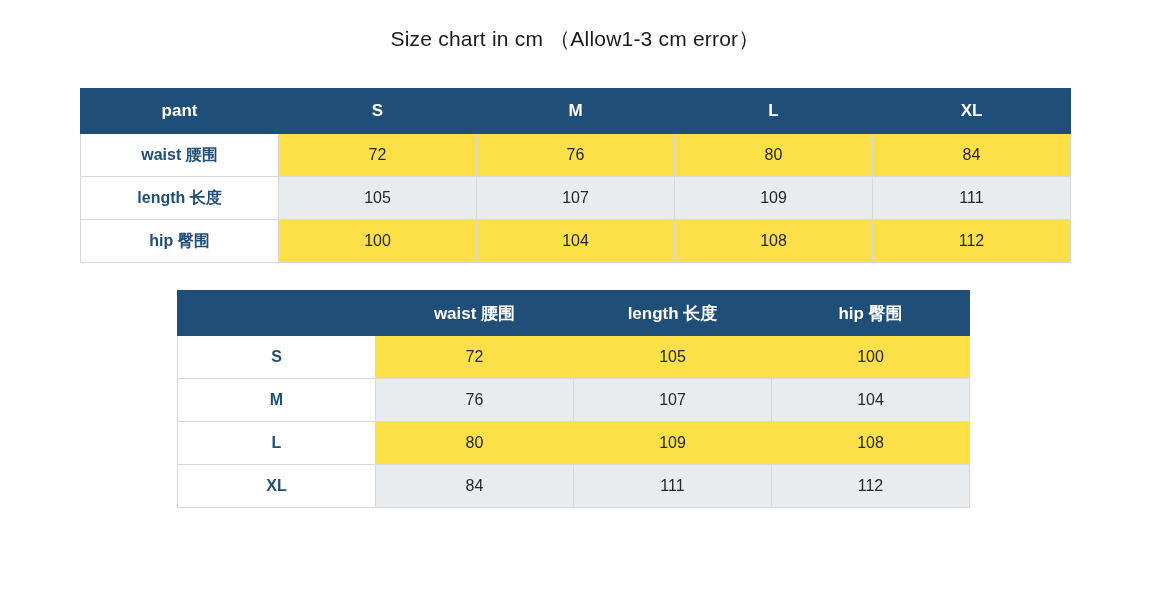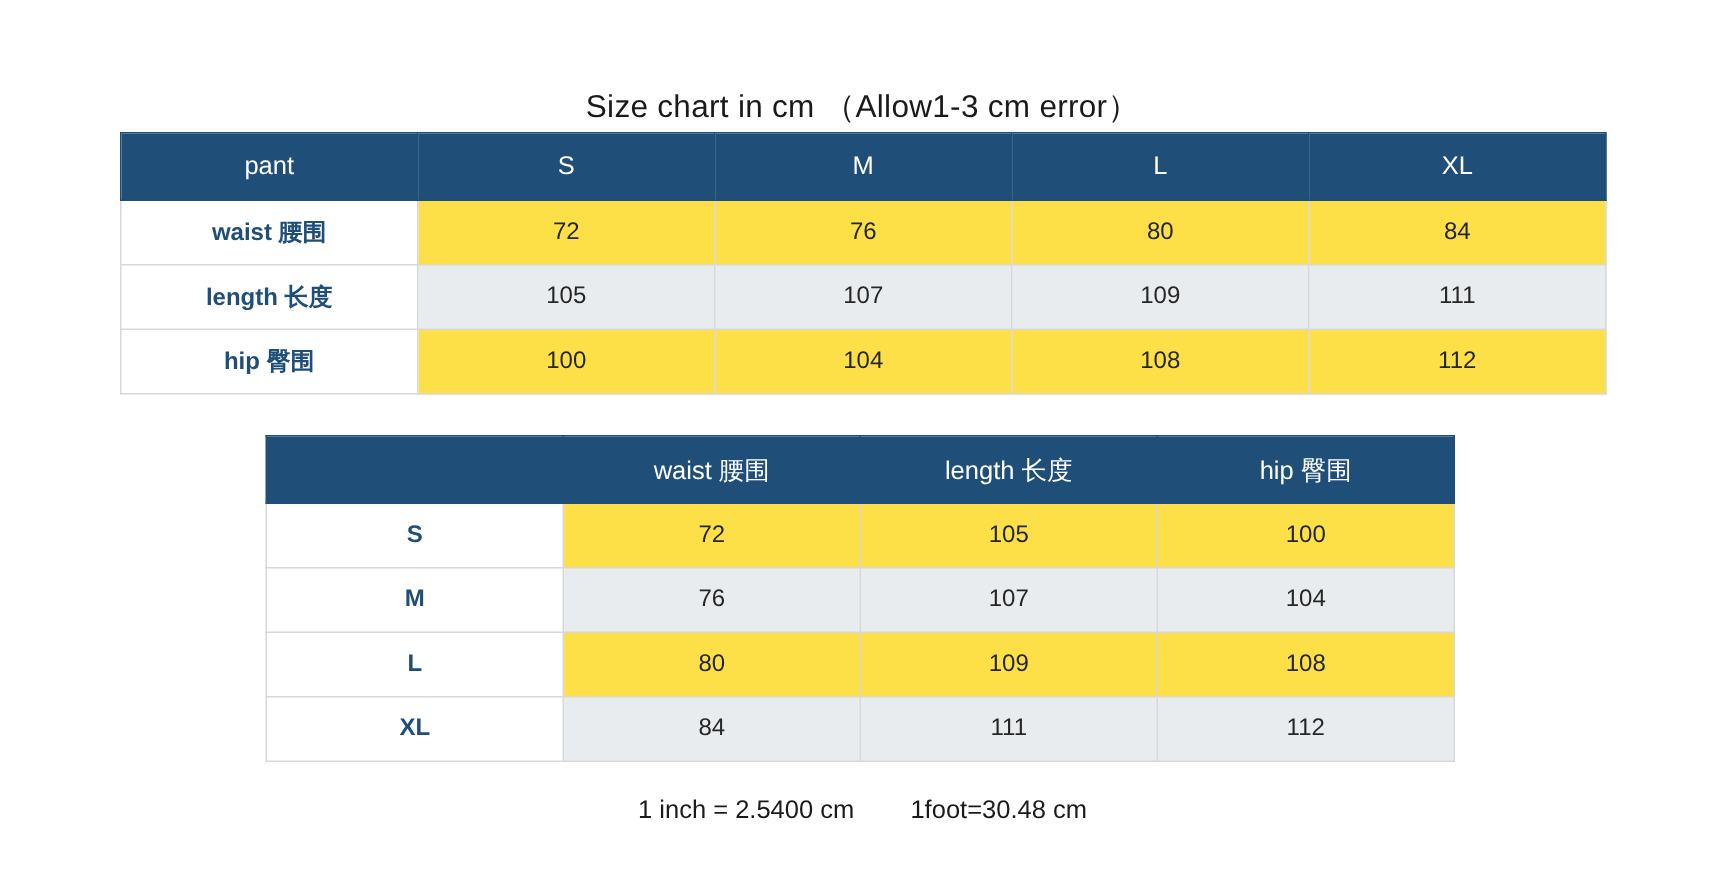--- a/index.html
+++ b/index.html
@@ -17,21 +17,21 @@
   }
 
   .page {
     position: relative;
     width: 1150px;
     height: 590px;
   }
 
   .chart-title {
     position: absolute;
-    top: 57px;
+    top: 25px;
     left: 0;
     width: 1150px;
     text-align: center;
     font-size: 21px;
     color: #1a1a1a;
     letter-spacing: 0.2px;
   }
 
   
   table {
@@ -62,21 +62,21 @@
     height: 40px;
     text-align: center;
     vertical-align: middle;
     font-size: 16px;
     color: #262626;
   }
 
   thead th {
     background: #1f4e79;
     color: #ffffff;
-    font-weight: normal;
+    font-weight: bold;
     font-size: 17px;
     border: 1px solid #1f4e79;
     height: 42px;
   }
 
   tbody tr.alt td {
     background: #e9ecef;
   }
   tbody tr td {
     background: #fde047;
@@ -189,19 +189,14 @@
       </tr>
       <tr class="alt">
         <td class="rowhead">XL</td>
         <td>84</td>
         <td>111</td>
         <td>112</td>
       </tr>
     </tbody>
   </table>
 
-  <div class="footer-note">
-    <span>1 inch = 2.5400 cm</span>
-    <span class="gap"></span>
-    <span>1foot=30.48 cm</span>
-  </div>
 
 </div>
 
 </body></html>

